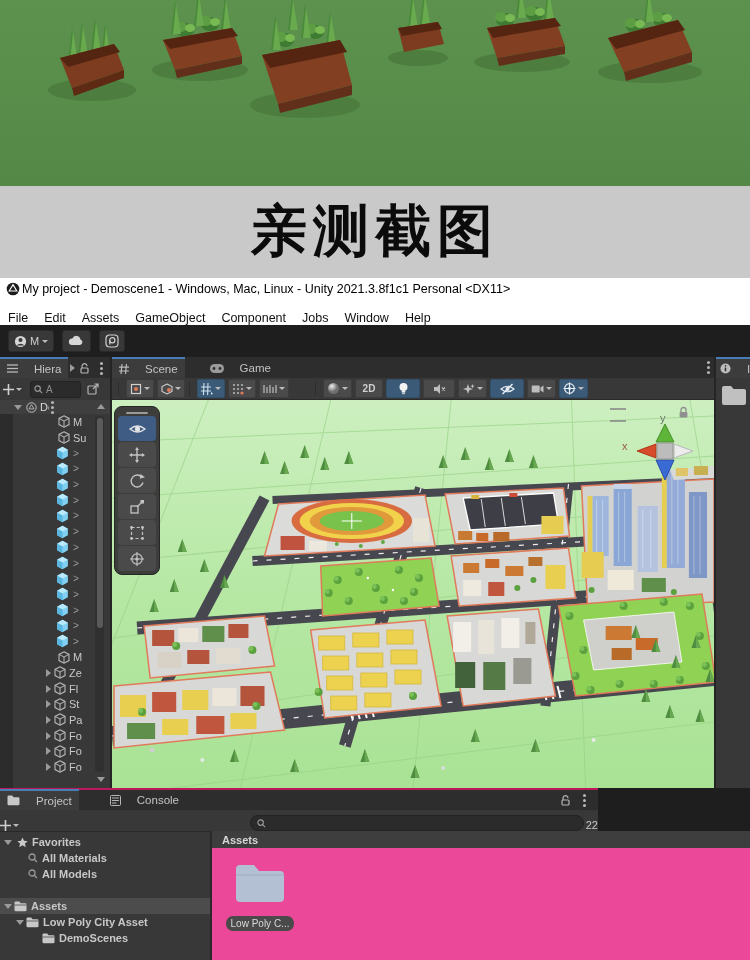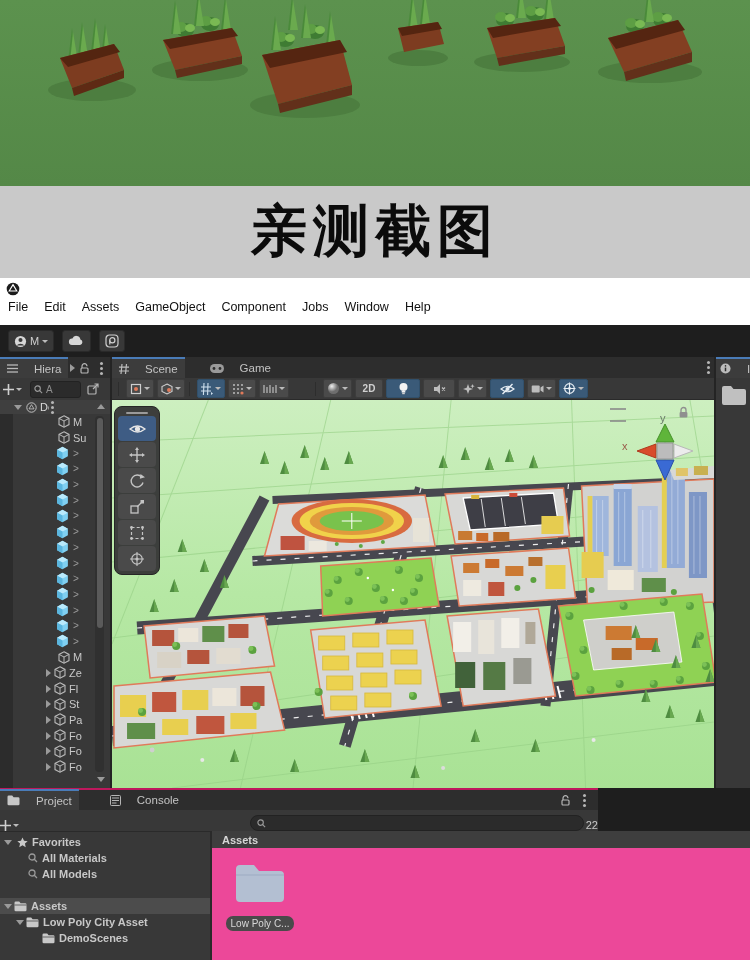--- a/index.html
+++ b/index.html
@@ -10,21 +10,21 @@
   
   #preview{left:0;top:0;width:750px;height:186px;background:#5a8f4c;}
   
   #banner{left:0;top:186px;width:750px;height:92px;background:#c9c9c9;
     display:flex;align-items:center;justify-content:center;}
   #banner span{font-size:56px;font-weight:bold;color:#0b0b0b;letter-spacing:6px;}
 
   
   #titlebar{left:0;top:278px;width:750px;height:22px;background:#fff;display:flex;align-items:center;}
   #titlebar .t{font-size:12.5px;color:#000;margin-left:6px;white-space:nowrap;}
-  #menubar{left:0;top:300px;width:750px;height:25px;background:#fff;display:flex;align-items:flex-start;border-bottom:1px solid #f0f0f0;}
+  #menubar{left:0;top:300px;width:750px;height:25px;background:#fff;display:flex;align-items:flex-end;border-bottom:1px solid #f0f0f0;}
   .menu-item{font-size:12.5px;color:#111;padding:0 8px;cursor:default;}
 
   
   #utoolbar{left:0;top:325px;width:750px;height:32px;background:#1e1e1e;display:flex;align-items:center;}
   .ubtn{height:20px;background:#383838;border:1px solid #2a2a2a;border-radius:3px;
     display:flex;align-items:center;justify-content:center;margin-left:8px;padding:0 5px;color:#cfcfcf;font-size:11px;gap:3px;}
   .caret{width:0;height:0;border-left:3.5px solid transparent;border-right:3.5px solid transparent;border-top:4px solid #bbb;}
   .caret.sm{border-left-width:3px;border-right-width:3px;border-top-width:3.5px;}
 
   
@@ -181,20 +181,21 @@
     <span>亲测截图</span>
   </div>
 
   <div id="titlebar" class="abs">
     <span class="abs" style="left:6px;top:4px;">
       <svg width="14" height="14" viewBox="0 0 14 14">
           <circle cx="7" cy="7" r="6.3" fill="#1b1b1b"></circle>
           <polygon points="7,2.6 10.8,9 3.2,9" fill="none" stroke="#fff" stroke-width="1.1"></polygon>
         </svg>
     </span>
+    <span class="t" style="margin-left:22px;">My project - Demoscene1 - Windows, Mac, Linux - Unity 2021.3.8f1c1 Personal &lt;DX11&gt;</span>
   </div>
 
   <div id="menubar" class="abs">
     <div id="menu-items" style="display:flex;">
         <div class="menu-item">File</div>
         <div class="menu-item">Edit</div>
         <div class="menu-item">Assets</div>
         <div class="menu-item">GameObject</div>
         <div class="menu-item">Component</div>
         <div class="menu-item">Jobs</div>

